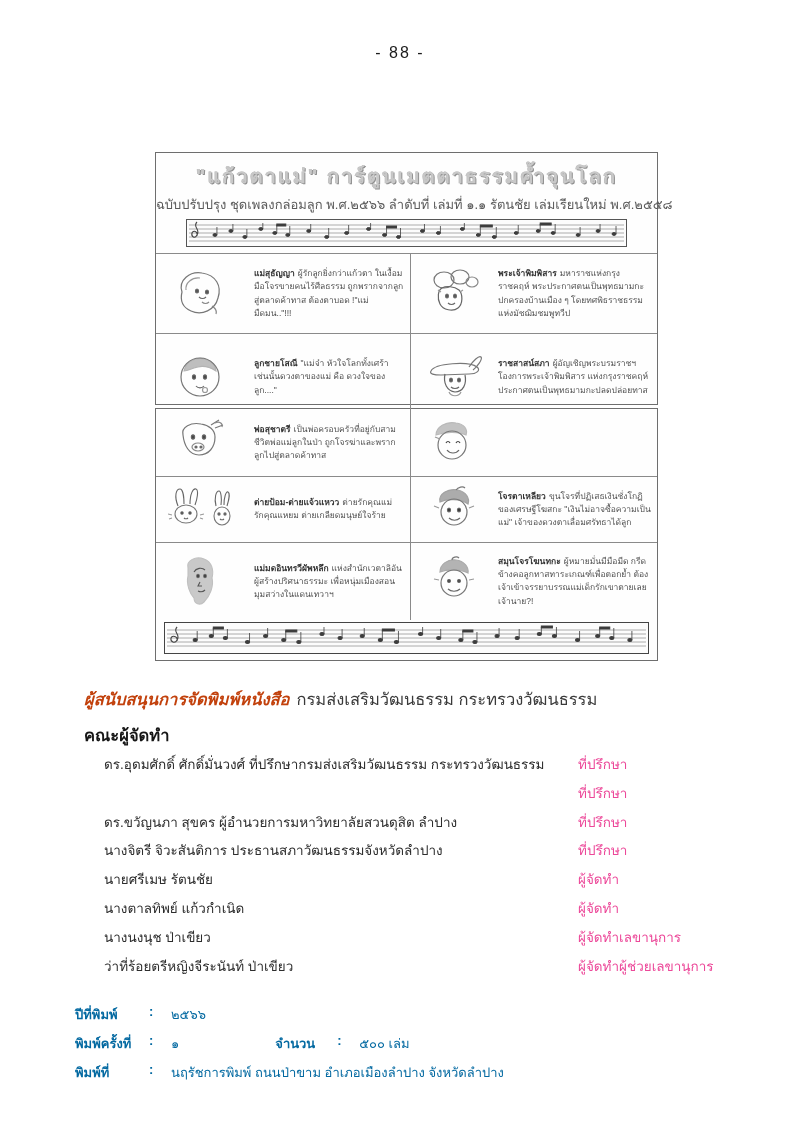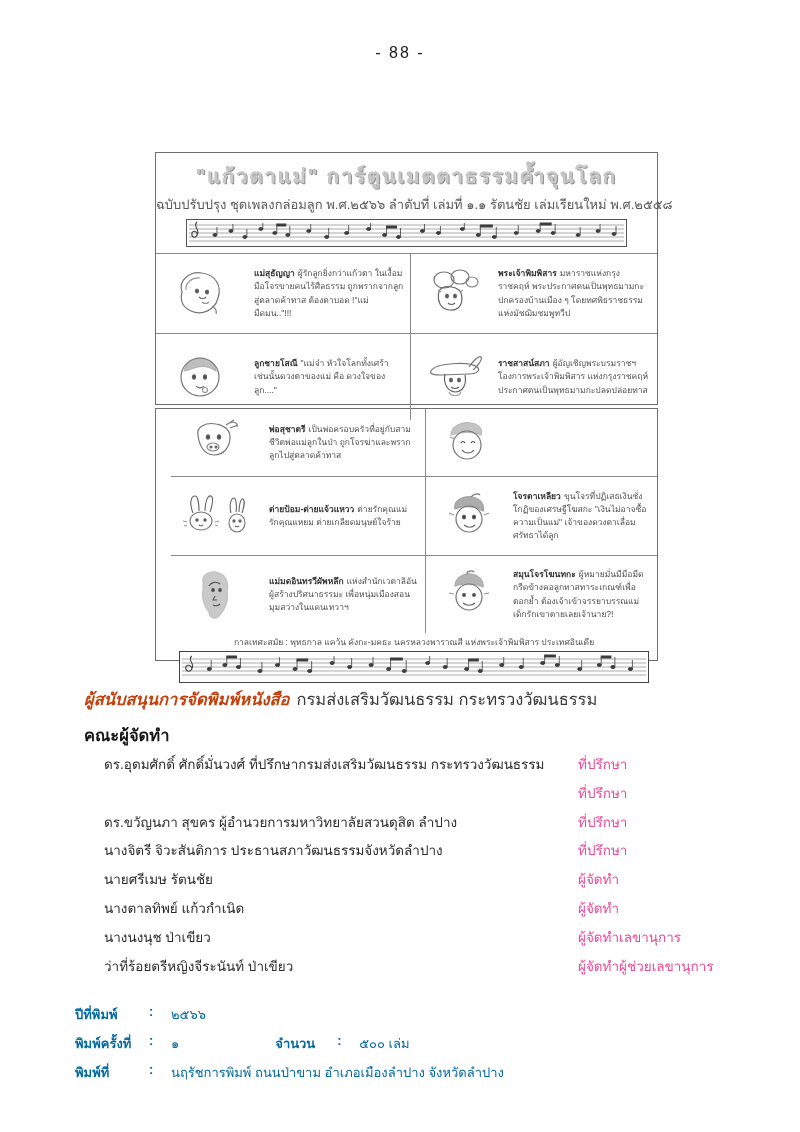--- a/index.html
+++ b/index.html
@@ -11,21 +11,21 @@
   .page-number{
     position:absolute;top:44px;left:0;width:100%;text-align:center;
     font-size:16px;letter-spacing:2px;color:#1c1c1c;
   }
   
   .scan{
     position:absolute;left:155px;top:152px;width:503px;color:#4a4a4a;
   }
   .panel{border:1.5px solid #6e6e6e;background:#fefefe;box-sizing:border-box;}
   .panel1{height:253px;}
-  .panel2{height:253px;margin-top:3px;padding-left:15px;}
+  .panel2{height:253px;margin-top:3px;}
   .comic-title{
     margin-top:7px;text-align:center;font-size:20px;font-weight:bold;
     color:#c8c8c8;letter-spacing:2px;
     text-shadow:1px 1px 0 #909090, -0.5px -0.5px 0 #bdbdbd;
     filter:blur(0.4px);white-space:nowrap;
   }
   .comic-subtitle{
     margin-top:2px;text-align:center;font-size:13px;color:#5a5a5a;
     filter:blur(0.3px);white-space:nowrap;
   }
@@ -291,21 +291,20 @@
             <circle cx="19" cy="25" r="1.4" fill="#333"></circle>
             <circle cx="29" cy="25" r="1.4" fill="#333"></circle>
             <path d="M18 33 C21 36 27 36 30 33"></path>
             <path d="M9 24 L4 23 M39 24 L44 23" stroke="#999"></path>
           </svg>
         </span>
         <p class="cell-text"><span class="char-name">สมุนโจรโฆนทกะ</span><span>ผู้หมายมั่นมีมือมีด กรีดข้างคอลูกทาสทาระเกณฑ์เพื่อตอกย้ำ ต้องเจ้าเข้าจรรยาบรรณแม่เด็กรักเขาตายเลยเจ้านาย?!</span></p>
       </div>
     </div>
 
-    <div class="timeline-caption">กาลเทศะสมัย : พุทธกาล แคว้น คังกะ-มคธะ นครหลวงพาราณสี แห่งพระเจ้าพิมพิสาร ประเทศอินเดีย</div>
 
     <div class="staff-frame staff-frame2">
       <svg width="100%" height="30" viewBox="0 0 480 30" preserveAspectRatio="none">
         <g stroke="#777" stroke-width="0.6">
           <line x1="2" y1="7" x2="478" y2="7"></line>
             <line x1="2" y1="11" x2="478" y2="11"></line>
           <line x1="2" y1="15" x2="478" y2="15"></line>
             <line x1="2" y1="19" x2="478" y2="19"></line>
           <line x1="2" y1="23" x2="478" y2="23"></line>
         </g>

